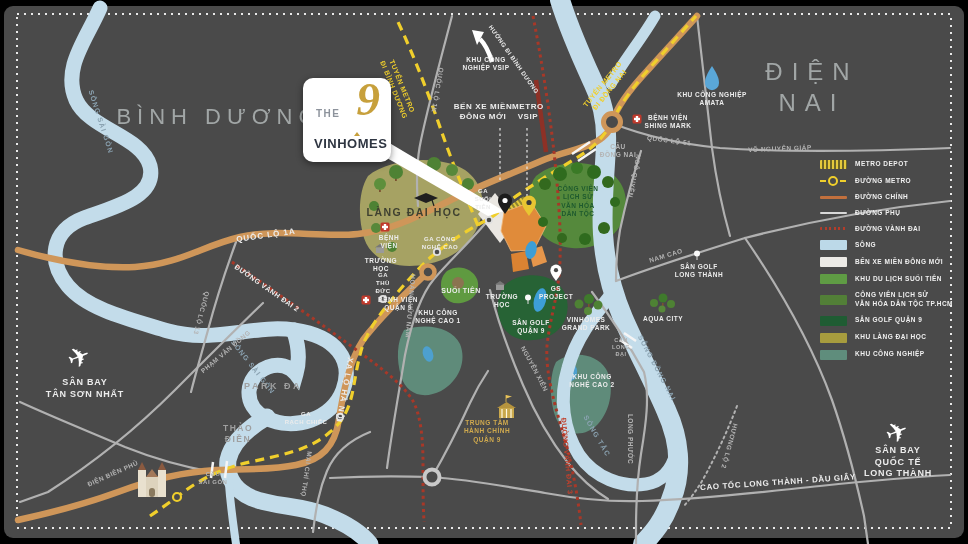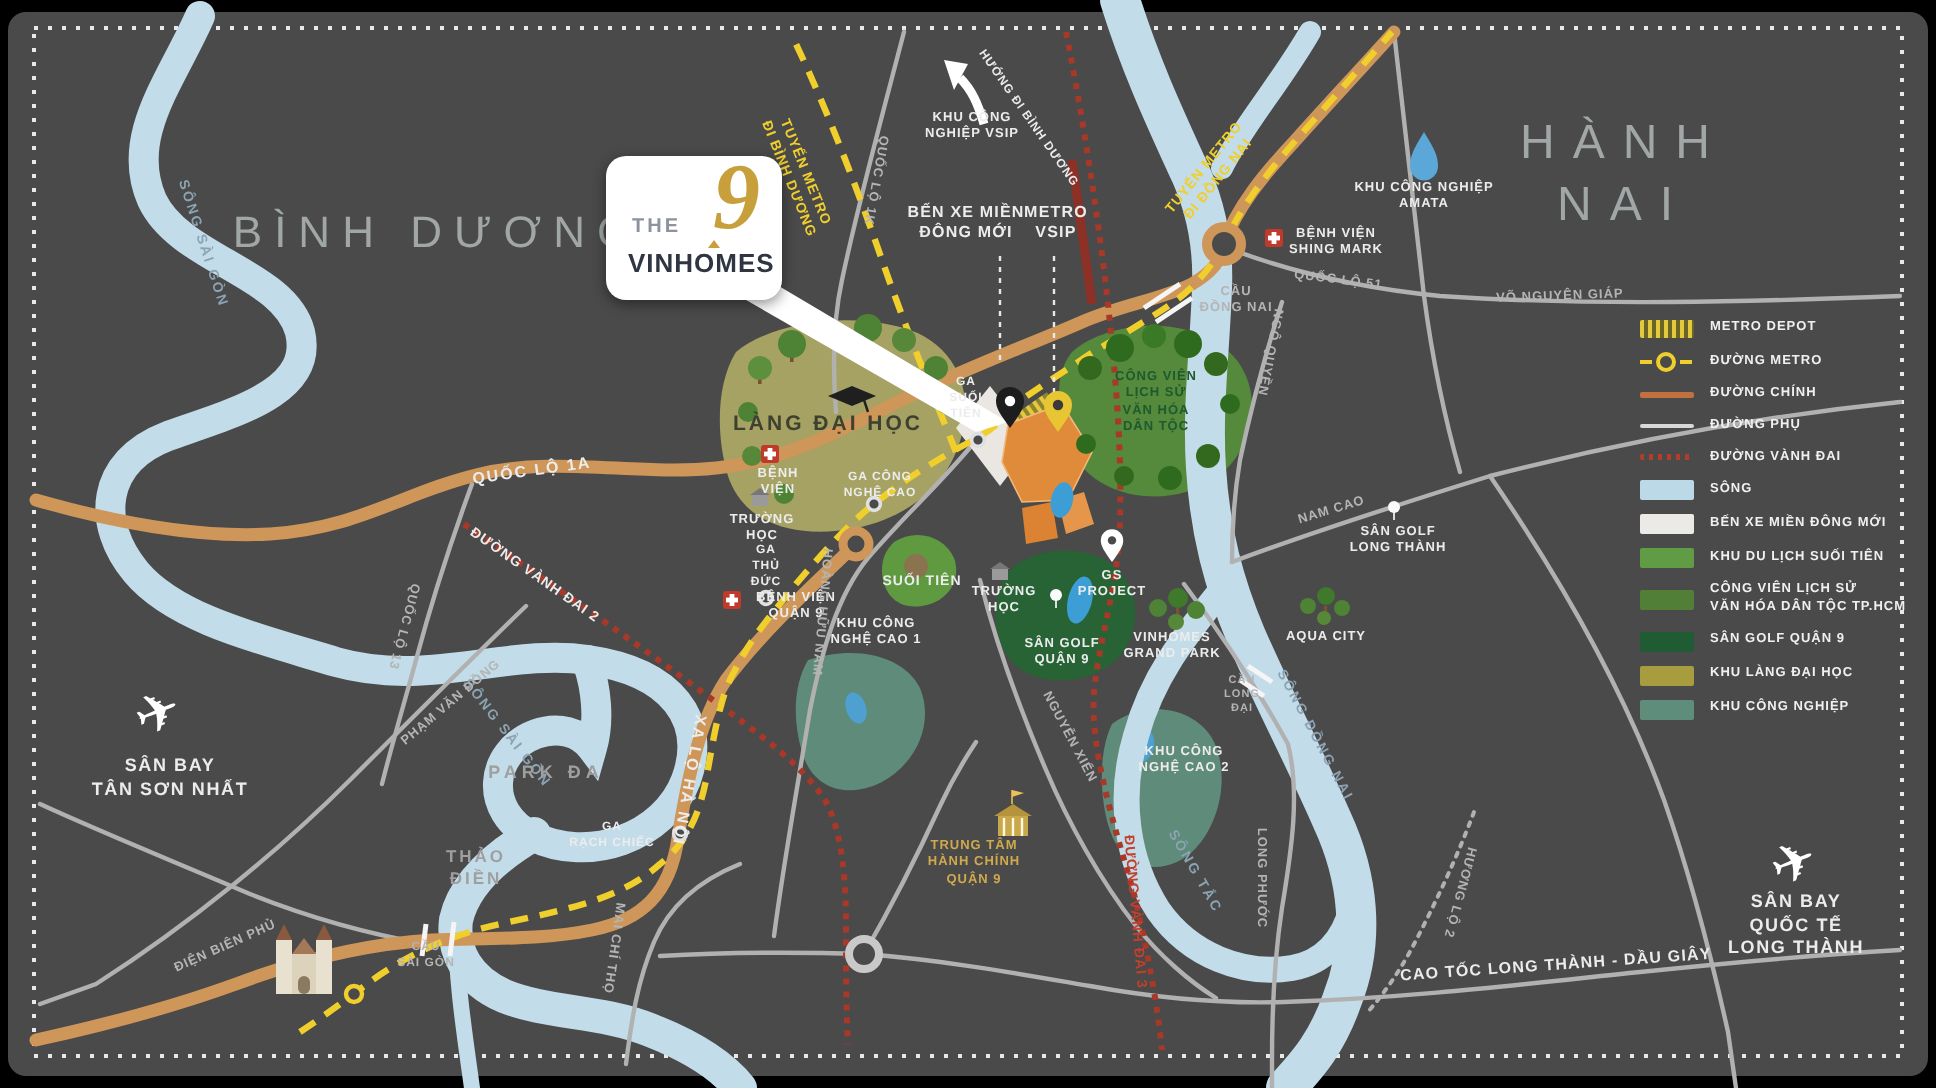--- a/index.html
+++ b/index.html
@@ -17,21 +17,21 @@
   .green-lbl{color:#1e5a2e;font-weight:900;}
   .dark{color:#3e4030;font-size:10.5px;font-weight:900;letter-spacing:1.5px;text-align:center;}
   .big-region{font-weight:400;font-size:22px;letter-spacing:6px;color:#a1a6a6;}
   .rd8{font-size:8px;font-weight:900;letter-spacing:1px;}
   .poi9{font-size:9px;font-weight:900;letter-spacing:.8px;}
   .poi8{font-size:8px;font-weight:900;letter-spacing:.6px;}
   .area-gray{font-size:9px;letter-spacing:2.5px;color:#9f9f9f;font-weight:600;}
   .plane{position:absolute;transform:translate(-50%,-50%) rotate(-22deg);color:#fff;
          font-family:"DejaVu Sans",sans-serif;font-size:27px;}
   
-  .logo{position:absolute;left:303px;top:78px;width:88px;height:72px;background:#fff;
+  .logo{position:absolute;left:303px;top:78px;width:88px;height:84px;background:#fff;
         border-radius:10px;box-shadow:0 2px 7px rgba(0,0,0,.45);}
   .logo-the{position:absolute;left:13px;top:30px;font-size:10px;letter-spacing:1.5px;color:#8d939c;font-weight:600;}
   .logo-9{position:absolute;right:11px;top:-6px;font-family:"Liberation Serif",serif;font-style:italic;
           font-size:47px;color:#c7a03c;font-weight:bold;}
   .logo-name{position:absolute;left:11px;bottom:11px;font-size:13px;font-weight:bold;color:#2f3642;letter-spacing:.5px;}
   .logo-accent{position:absolute;left:51px;bottom:26px;width:0;height:0;
         border-left:3px solid transparent;border-right:3px solid transparent;border-bottom:4px solid #c7a03c;}
   
   .legend{position:absolute;left:820px;top:160px;width:134px;}
   .lg-item{display:flex;align-items:center;gap:8px;margin-bottom:7px;}
@@ -262,21 +262,21 @@
         <circle cx="529" cy="202.5" r="2.6" fill="#3a3a3a"></circle>
       </g>
       <g>
         <path d="M556,281 c-4,-5.6 -5.6,-8 -5.6,-10.8 a5.6,5.6 0 1 1 11.2,0 c0,2.8 -1.6,5.2 -5.6,10.8 z" fill="#fff"></path>
         <circle cx="556" cy="270.2" r="2.1" fill="#4a4a4a"></circle>
       </g>
     </g>
   </svg>
 
   <div class="lbl big-region" style="left:219px;top:117px">BÌNH DƯƠNG</div>
-  <div class="lbl big-region" style="left:812px;top:87px;letter-spacing:9px;font-size:24px">HÀNH NAI</div>
+  <div class="lbl big-region" style="left:812px;top:87px;letter-spacing:9px;font-size:24px">ĐIỆN NAI</div>
 
   <div class="lbl river-lbl" style="left:101px;top:122px;transform:translate(-50%,-50%) rotate(72deg)">SÔNG SÀI GÒN</div>
   <div class="lbl river-lbl" style="left:253px;top:367px;transform:translate(-50%,-50%) rotate(52deg)">SÔNG SÀI GÒN</div>
   <div class="lbl river-lbl" style="left:657px;top:368px;transform:translate(-50%,-50%) rotate(62deg)">SÔNG ĐỒNG NAI</div>
   <div class="lbl river-lbl" style="left:597px;top:436px;transform:translate(-50%,-50%) rotate(60deg)">SÔNG TẮC</div>
 
   <div class="lbl" style="left:486px;top:64px">KHU CÔNG
 NGHIỆP VSIP</div>
   <div class="lbl" style="left:513px;top:60px;font-size:6px;transform:translate(-50%,-50%) rotate(55deg)">HƯỚNG ĐI BÌNH DƯƠNG</div>
   <div class="lbl yellow" style="left:398px;top:88px;transform:translate(-50%,-50%) rotate(68deg)">TUYẾN METRO

